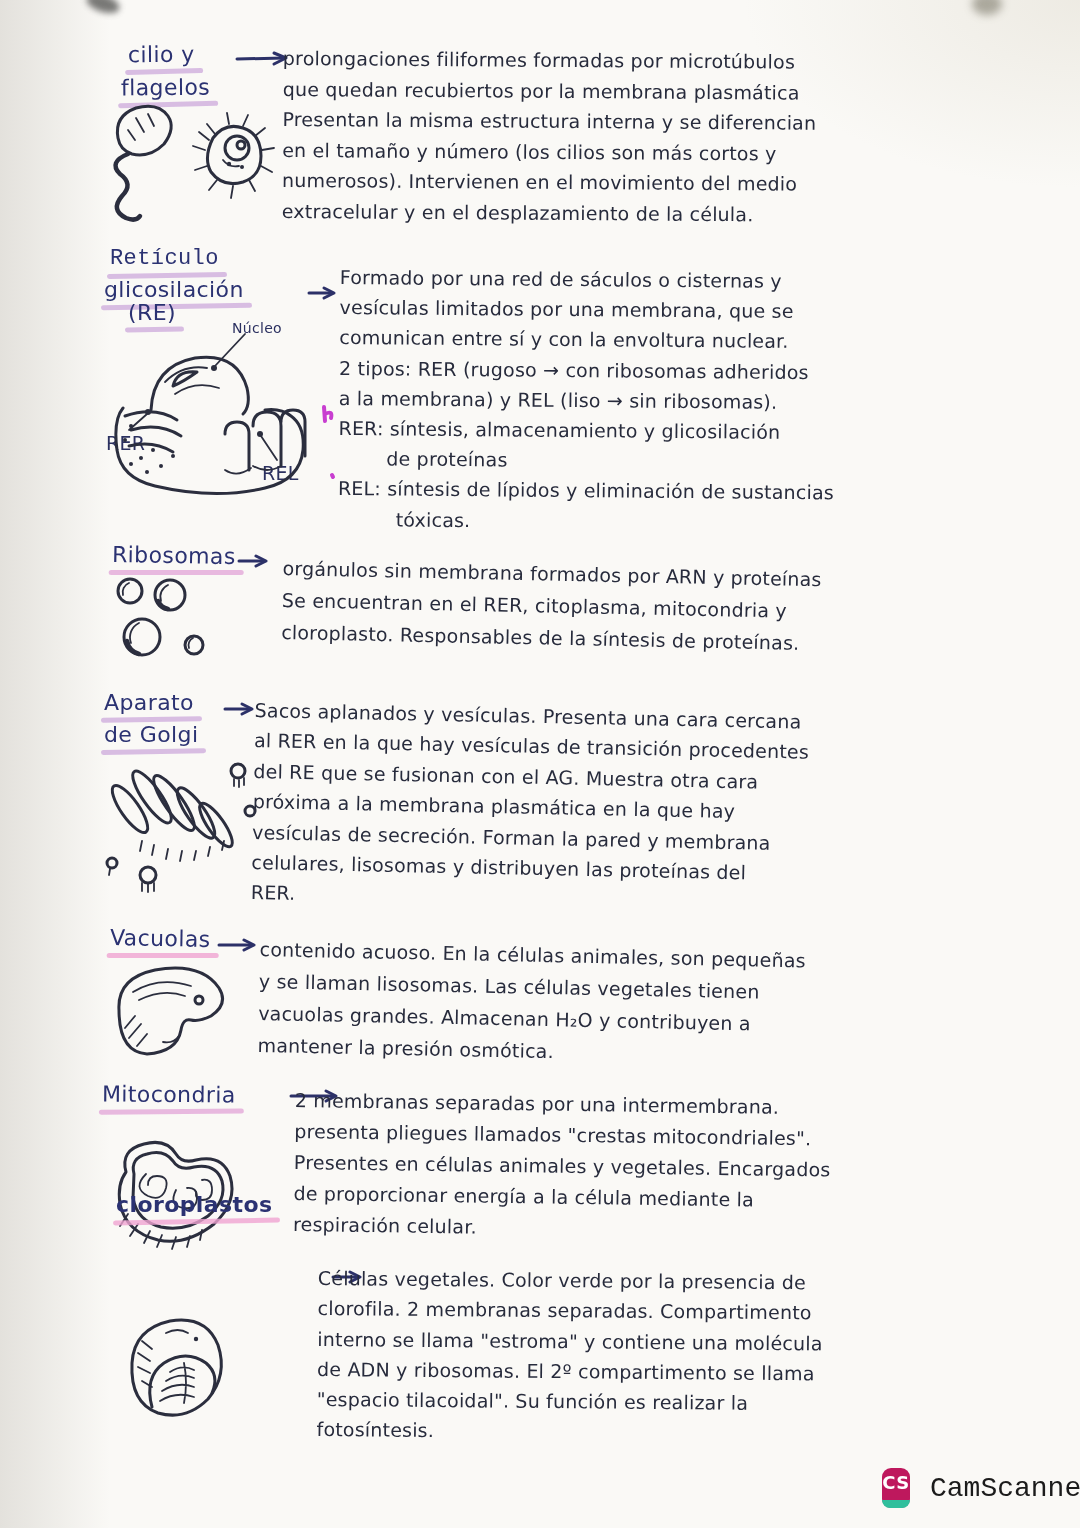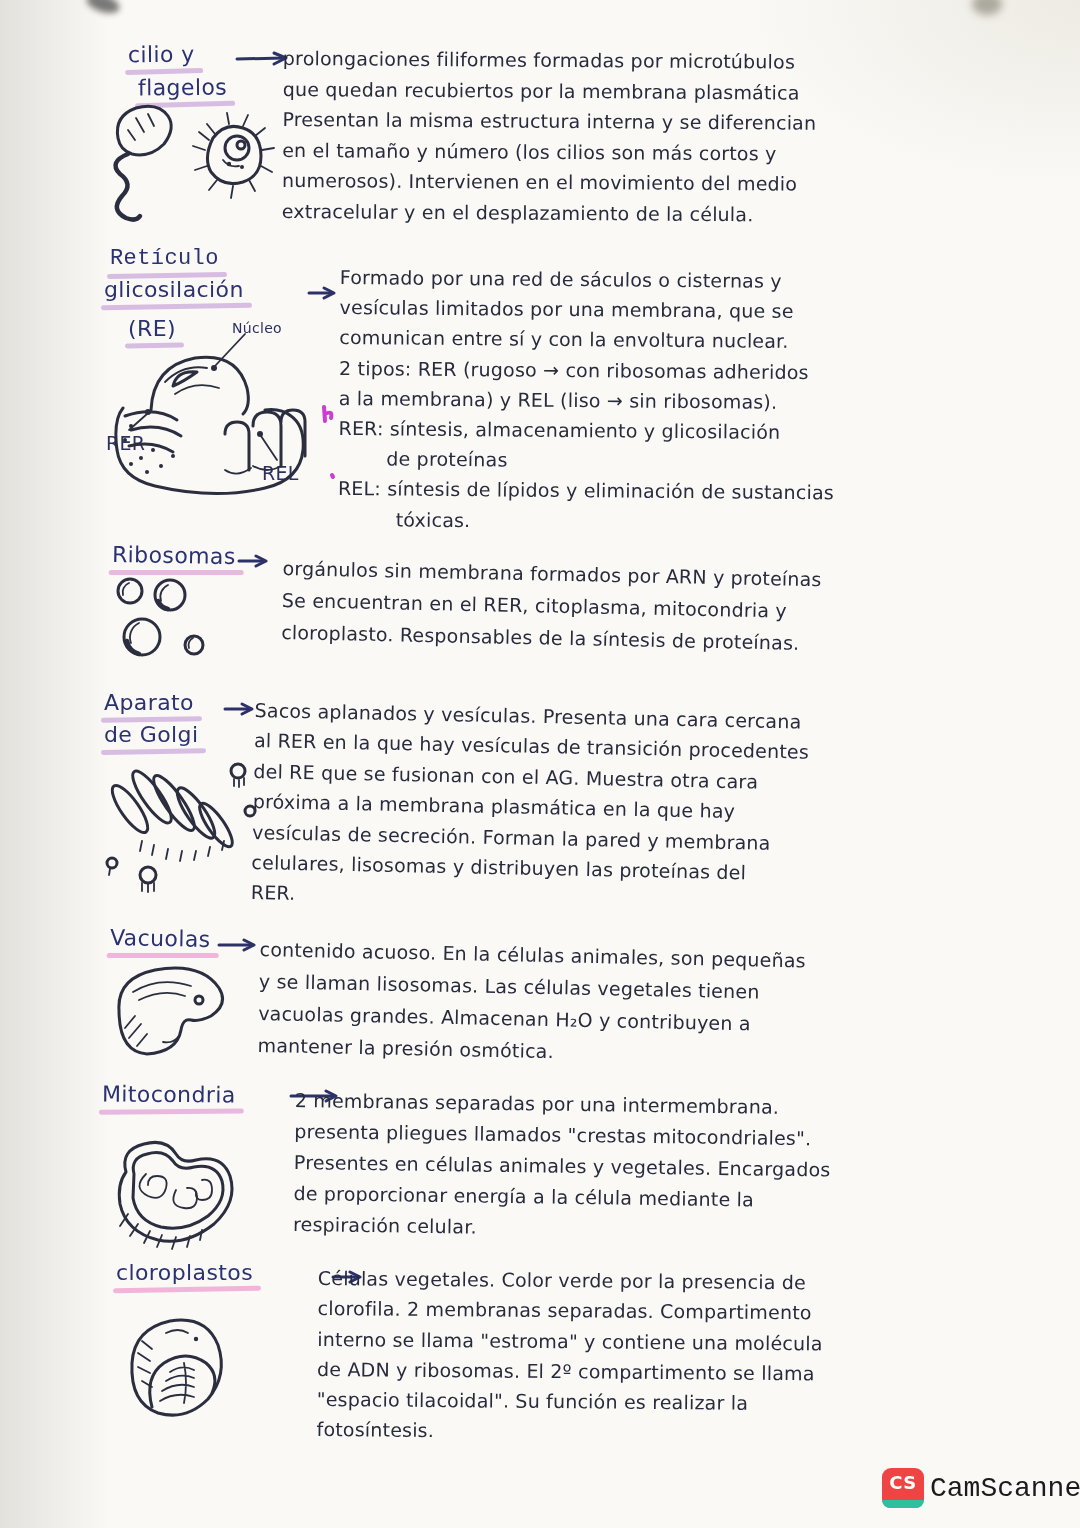--- a/index.html
+++ b/index.html
@@ -29,37 +29,37 @@
 
   .dlabel{position:absolute;font-size:14px;color:#2b3060;letter-spacing:.3px;white-space:nowrap;}
 
   svg.draw *{stroke:#2b2e3e;stroke-width:3;fill:none;stroke-linecap:round;stroke-linejoin:round;}
   svg.draw .thin{stroke-width:1.8;}
   svg.draw .thick{stroke-width:4.5;}
   svg.draw .fill{fill:#2b2e3e;stroke:none;}
   svg.arrow path{stroke:#2c3168;stroke-width:3;fill:none;stroke-linecap:round;stroke-linejoin:round;}
   svg.mark path{stroke:#c83ed0;stroke-width:4;fill:none;stroke-linecap:round;}
 
-  .cs-icon{position:absolute;left:882px;top:1468px;width:42px;height:40px;border-radius:9px;background:#ef4444;}
+  .cs-icon{position:absolute;left:882px;top:1468px;width:28px;height:40px;border-radius:9px;background:#be185d;}
   .cs-icon span{position:absolute;left:0;right:0;top:4px;text-align:center;color:#fff;font-weight:bold;
         font-size:18px;font-family:"DejaVu Sans",sans-serif;letter-spacing:.5px;}
   .cs-strip{position:absolute;left:0;right:0;bottom:0;height:8px;background:#2fbf9c;border-radius:0 0 9px 9px;}
   .cs-name{position:absolute;left:930px;top:1473px;font-family:Liberation Mono, monospace;font-size:28px;color:#1b1b1b;}
 </style>
 </head>
 <body>
 
 <div class="page">
   <div class="smudge s1"></div>
   <div class="smudge s2"></div>
 
   <div class="heading u-lilac" style="left:128px;top:42px;transform:rotate(-.5deg);">
     <span class="hl">cilio y</span>
   </div>
-  <div class="heading u-lilac" style="left:138px;top:75px;transform:rotate(-.5deg);text-align:right;">
+  <div class="heading u-lilac" style="left:121px;top:75px;transform:rotate(-.5deg);text-align:right;">
     <span class="hl">flagelos</span>
   </div>
   <svg class="arrow abs" style="left:234px;top:50px;" width="62" height="18">
     <path d="M3,9 L50,8"></path>
       <path d="M40,3 L52,8 L40,14"></path>
   </svg>
   <div class="body-block" style="left:283px;top:43px;line-height:30.5px;transform:rotate(.4deg);">
     <div class="ln">prolongaciones filiformes formadas por microtúbulos</div>
     <div class="ln">que quedan recubiertos por la membrana plasmática</div>
     <div class="ln">Presentan la misma estructura interna y se diferencian</div>
@@ -85,21 +85,21 @@
   <div class="heading u-lilac" style="left:110px;top:246px;font-family:Liberation Mono, monospace;">
     <span class="hl">Retículo</span>
   </div>
   <div class="heading u-lilac" style="left:104px;top:277px;">
     <span class="hl">glicosilación</span>
   </div>
   <svg class="arrow abs" style="left:306px;top:284px;" width="38" height="18">
     <path d="M3,9 L26,9"></path>
       <path d="M18,4 L28,9 L18,14"></path>
   </svg>
-  <div class="heading u-lilac" style="left:128px;top:316px;">
+  <div class="heading u-lilac" style="left:128px;top:300px;">
     <span class="hl">(RE)</span>
   </div>
   <div class="body-block" style="left:340px;top:262px;line-height:30.2px;transform:rotate(.5deg);">
     <div class="ln">Formado por una red de sáculos o cisternas y</div>
     <div class="ln">vesículas limitados por una membrana, que se</div>
     <div class="ln">comunican entre sí y con la envoltura nuclear.</div>
     <div class="ln">2 tipos: RER (rugoso → con ribosomas adheridos</div>
     <div class="ln">a la membrana) y REL (liso → sin ribosomas).</div>
     <div class="ln">RER: síntesis, almacenamiento y glicosilación</div>
     <div class="ln ind48">de proteínas</div>
@@ -245,21 +245,21 @@
   </div>
   <svg class="draw abs" style="left:98px;top:1128px;" width="152" height="132" viewBox="0 0 152 132">
     <path d="M28,44 Q22,22 46,16 Q68,10 78,26 Q84,36 98,32 Q124,26 132,48 Q140,74 116,96 Q88,118 60,112 Q28,104 22,76 Q19,56 28,44 Z"></path>
     <path d="M36,46 Q32,30 49,26 Q66,21 75,33 Q81,43 96,39 Q118,35 124,53 Q129,72 110,88 Q88,104 63,99 Q39,93 35,70 Z"></path>
     <path class="thin" d="M48,46 q-14,14 2,22 q14,6 18,-8 q3,-12 -9,-12 q-9,0 -9,9"></path>
     <path class="thin" d="M78,62 q-8,16 8,18 q13,2 13,-11 q0,-10 -10,-9"></path>
     <path class="thin" d="M104,52 q10,-2 10,10 q0,10 -10,10 q-7,0 -6,-8"></path>
     <path class="thin" d="M30,86 l-8,12 M40,96 l-8,12 M52,103 l-6,12 M64,107 l-5,12 M78,109 l-4,12 M92,108 l-3,11 M104,102 l-2,10"></path>
   </svg>
 
-  <div class="heading u-pink" style="left:116px;top:1260px;">
+  <div class="heading u-pink" style="left:116px;top:1192px;font-weight:bold;">
     <span class="hl">cloroplastos</span>
   </div>
   <svg class="arrow abs" style="left:330px;top:1268px;" width="40" height="18">
     <path d="M3,9 L28,9"></path>
       <path d="M20,4 L30,9 L20,14"></path>
   </svg>
   <div class="body-block" style="left:318px;top:1263px;line-height:30.3px;transform:rotate(.5deg);">
     <div class="ln">Células vegetales. Color verde por la presencia de</div>
     <div class="ln">clorofila. 2 membranas separadas. Compartimento</div>
     <div class="ln">interno se llama "estroma" y contiene una molécula</div>

